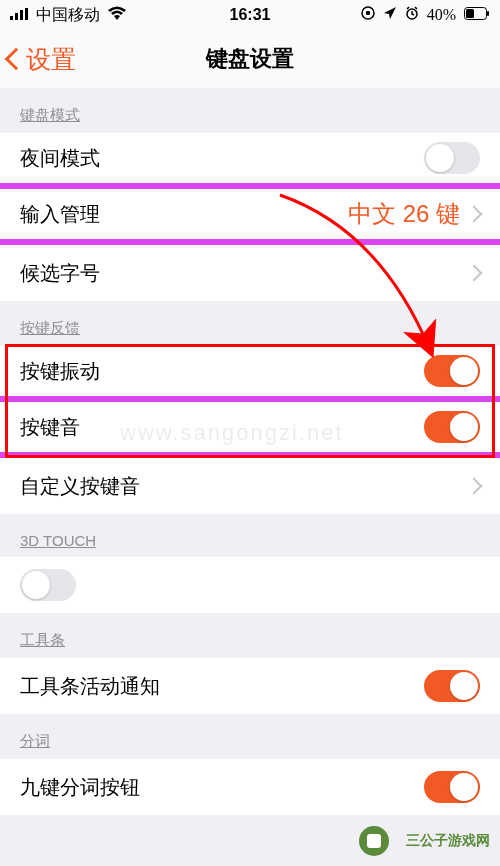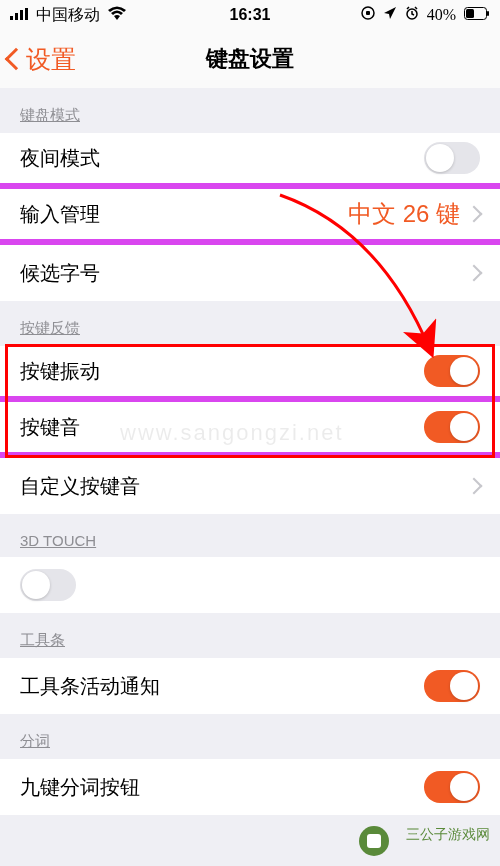--- a/index.html
+++ b/index.html
@@ -30,21 +30,21 @@
     .toggle-knob { width: 28px; height: 28px; border-radius: 50%; background: #fff; position: absolute; top: 2px; left: 2px; box-shadow: 0 1px 3px rgba(0,0,0,0.2); }
     .toggle.on .toggle-knob { left: auto; right: 2px; }
 
     
     .highlight-box { position: absolute; border: 3px solid #ff0000; pointer-events: none; left: 5px; top: 344px; width: 490px; height: 114px; }
 
     
     .arrow-svg { position: absolute; left: 260px; top: 190px; width: 200px; height: 180px; pointer-events: none; }
 
     
-    .watermark { position: absolute; right: 10px; bottom: 10px; display: flex; align-items: flex-start; gap: 17px; font-size: 14px; color: #5a8a3a; }
+    .watermark { position: absolute; right: 10px; bottom: 10px; display: flex; align-items: center; gap: 17px; font-size: 14px; color: #5a8a3a; font-weight: bold; }
     .wm-logo { width: 30px; height: 30px; border-radius: 50%; background: #5a8a3a; display: flex; align-items: center; justify-content: center; }
     .wm-logo-inner { width: 14px; height: 14px; background: #fff; border-radius: 3px; }
 
     
     .faint-wm { position: absolute; left: 120px; top: 420px; font-size: 22px; color: rgba(0,0,0,0.08); letter-spacing: 2px; pointer-events: none; }
 
     .group { background: #fff; }
   </style>
 </head>
 <body>

